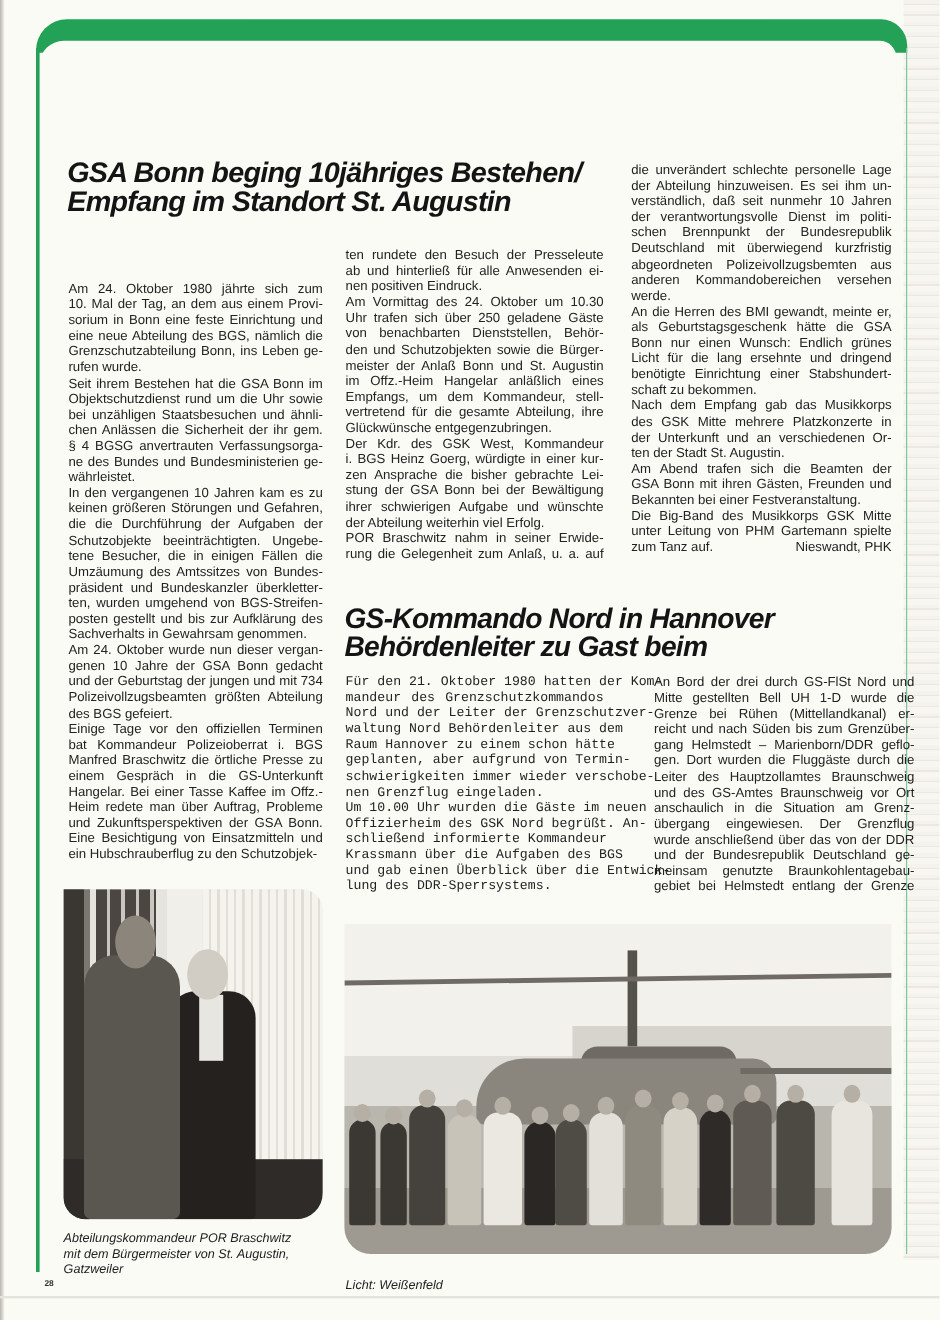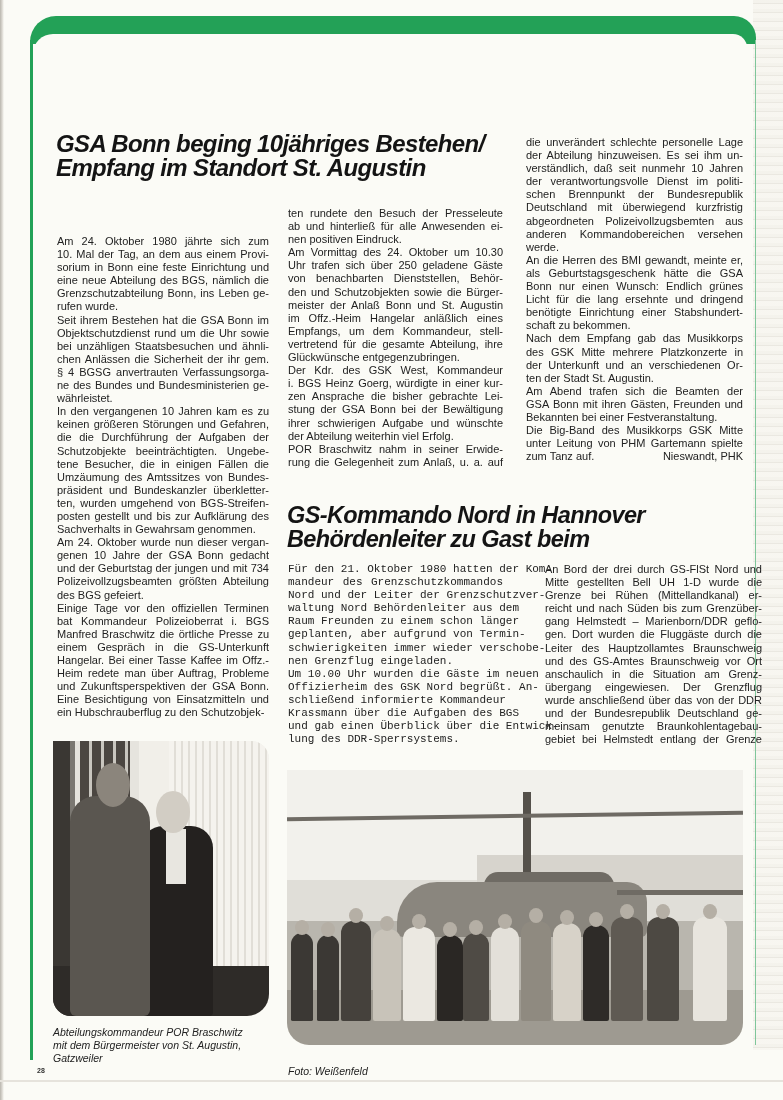--- a/index.html
+++ b/index.html
@@ -199,21 +199,21 @@
 <h2 class="headline h2">
   <span>GS-Kommando Nord in Hannover</span>
   <span>Behördenleiter zu Gast beim</span>
 </h2>
 
 <div class="col c4">
     <span class="ln">Für den 21. Oktober 1980 hatten der Kom-</span>
     <span class="ln">mandeur des Grenzschutzkommandos</span>
     <span class="ln">Nord und der Leiter der Grenzschutzver-</span>
     <span class="ln">waltung Nord Behördenleiter aus dem</span>
-    <span class="ln">Raum Freunden zu einem schon länger</span>
+    <span class="ln">Raum Hannover zu einem schon hätte</span>
     <span class="ln">geplanten, aber aufgrund von Termin-</span>
     <span class="ln">schwierigkeiten immer wieder verschobe-</span>
     <span class="ln end">nen Grenzflug eingeladen.</span>
     <span class="ln">Um 10.00 Uhr wurden die Gäste im neuen</span>
     <span class="ln">Offizierheim des GSK Nord begrüßt. An-</span>
     <span class="ln">schließend informierte Kommandeur</span>
     <span class="ln">Krassmann über die Aufgaben des BGS</span>
     <span class="ln">und gab einen Überblick über die Entwick-</span>
     <span class="ln end">lung des DDR-Sperrsystems.</span>
   </div>
@@ -268,14 +268,14 @@
   <div class="p2-person" style="left:176px;width:26px;height:88px;background:#4f4b45;"></div>
   <div class="p2-person" style="left:204px;width:28px;height:94px;background:#e3e0d9;"></div>
   <div class="p2-person" style="left:234px;width:30px;height:100px;background:#8f8a80;"></div>
   <div class="p2-person" style="left:266px;width:28px;height:98px;background:#d7d2c8;"></div>
   <div class="p2-person" style="left:296px;width:26px;height:96px;background:#2e2b28;"></div>
   <div class="p2-person" style="left:324px;width:32px;height:104px;background:#5f5a53;"></div>
   <div class="p2-person" style="left:360px;width:32px;height:104px;background:#4d4943;"></div>
   <div class="p2-person" style="left:406px;width:34px;height:104px;background:#e8e5de;"></div>
 </div>
 <div class="caption cap-2">
-  <span>Foto: Weißenfeld</span>
+  <span>Licht: Weißenfeld</span>
 </div>
 
 </body></html>

